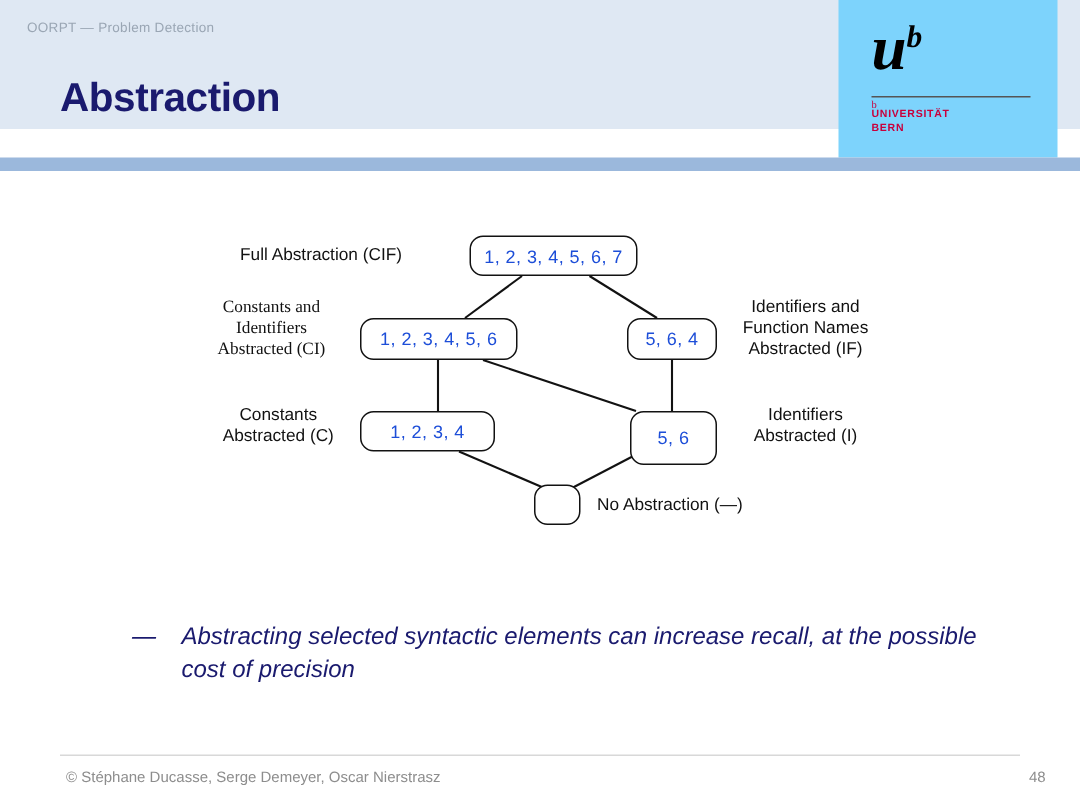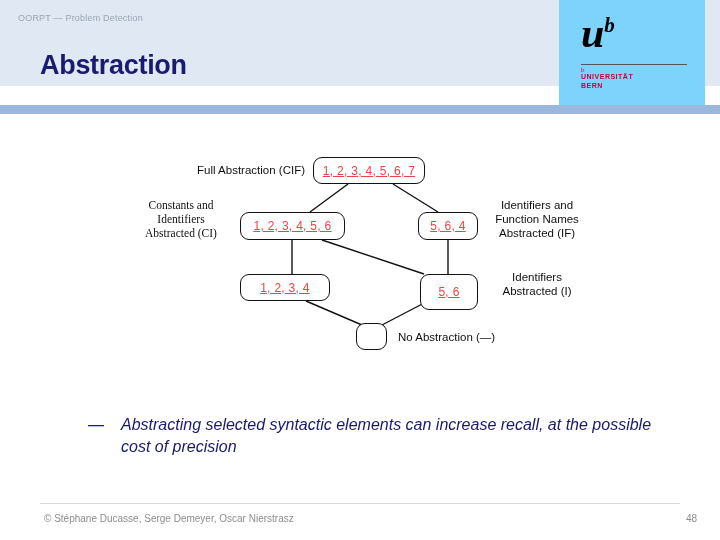--- a/index.html
+++ b/index.html
@@ -104,35 +104,34 @@
     position: absolute;
     left: 0; top: 0;
   }
   .lattice-node {
     position: absolute;
     border: 1.5px solid #121212;
     border-radius: 9px;
     background: #ffffff;
     box-sizing: border-box;
     font-size: 12px;
-    color: #ef4444;
+    color: #1d4ed8;
     display: flex;
     align-items: center;
     justify-content: center;
     letter-spacing: 0.3px;
-    text-decoration: underline;
   }
   .lattice-label {
     position: absolute;
     font-size: 11.5px;
     color: #111111;
     line-height: 14px;
     white-space: pre-line;
   }
-  .lbl-right { text-align: right; }
+  .lbl-right { text-align: left; }
   .lbl-center { text-align: center; }
   .lbl-left { text-align: left; }
 
   
   #bullet-block {
     position: absolute;
     left: 88px; top: 414px;
     width: 580px;
   }
   #bullet-dash {
@@ -226,20 +225,22 @@
   <div class="lattice-label lbl-right" style="left:160px; top:49px; width:145px;">Full Abstraction (CIF)</div>
 
   <div class="lattice-label lbl-center" style="left:128px; top:84px; width:106px;font-family:Liberation Serif, serif;">Constants and
 Identifiers
 Abstracted (CI)</div>
 
   <div class="lattice-label lbl-center" style="left:482px; top:84px; width:110px;">Identifiers and
 Function Names
 Abstracted (IF)</div>
 
+  <div class="lattice-label lbl-center" style="left:137px; top:156px; width:97px;">Constants
+Abstracted (C)</div>
 
   <div class="lattice-label lbl-center" style="left:486px; top:156px; width:102px;">Identifiers
 Abstracted (I)</div>
 
   <div class="lattice-label lbl-left" style="left:398px; top:216px; width:130px;">No Abstraction (—)</div>
 </div>
 
 <div id="bullet-block">
   <span id="bullet-dash">—</span>
   <div id="bullet-text">Abstracting selected syntactic elements can increase recall, at the possible cost of precision</div>

